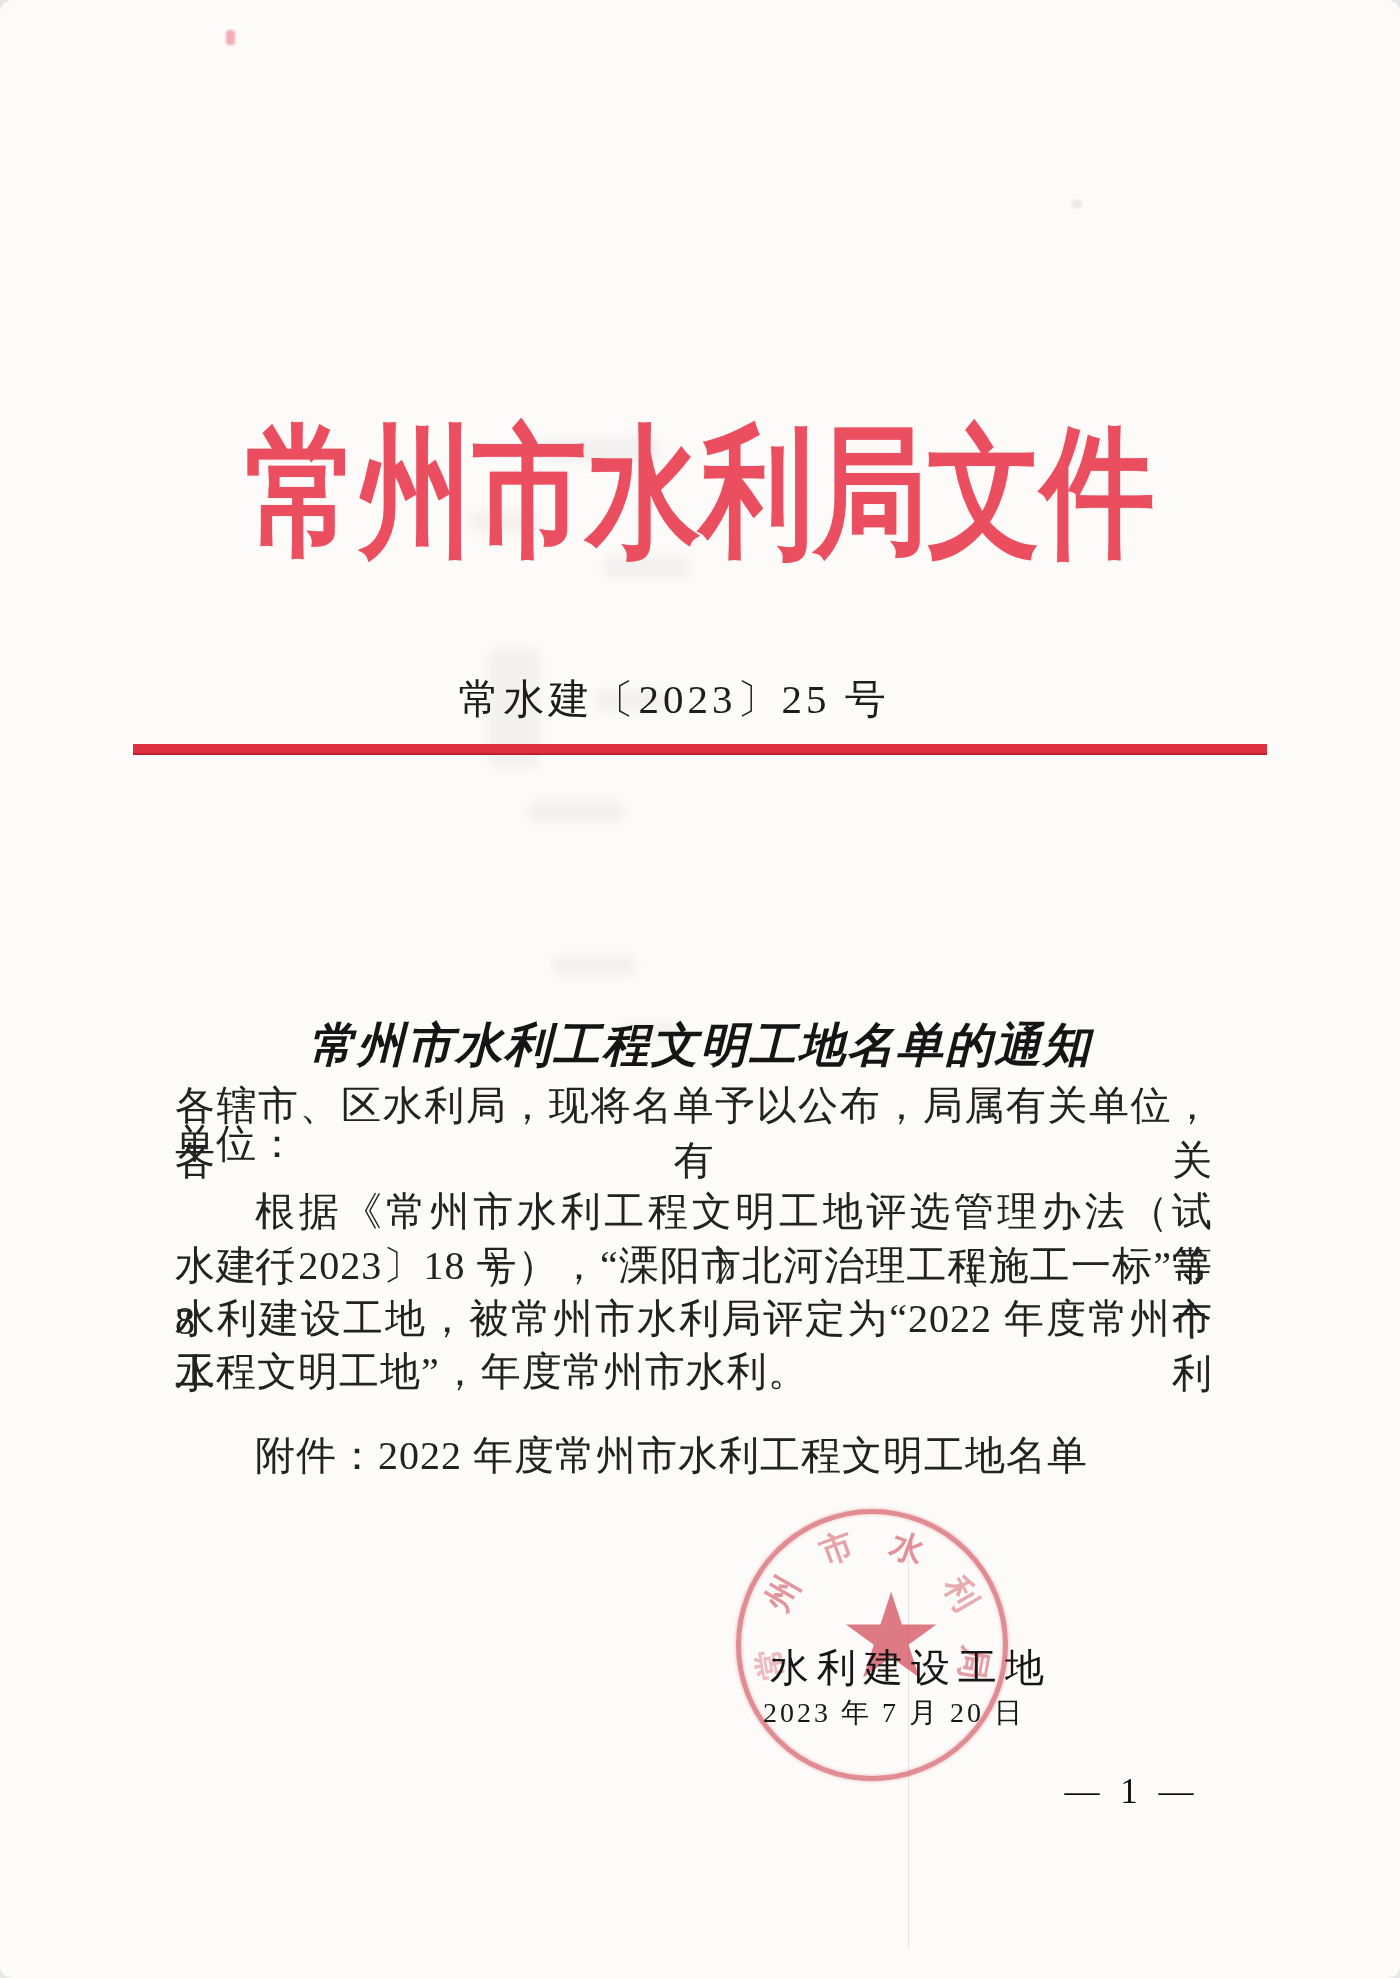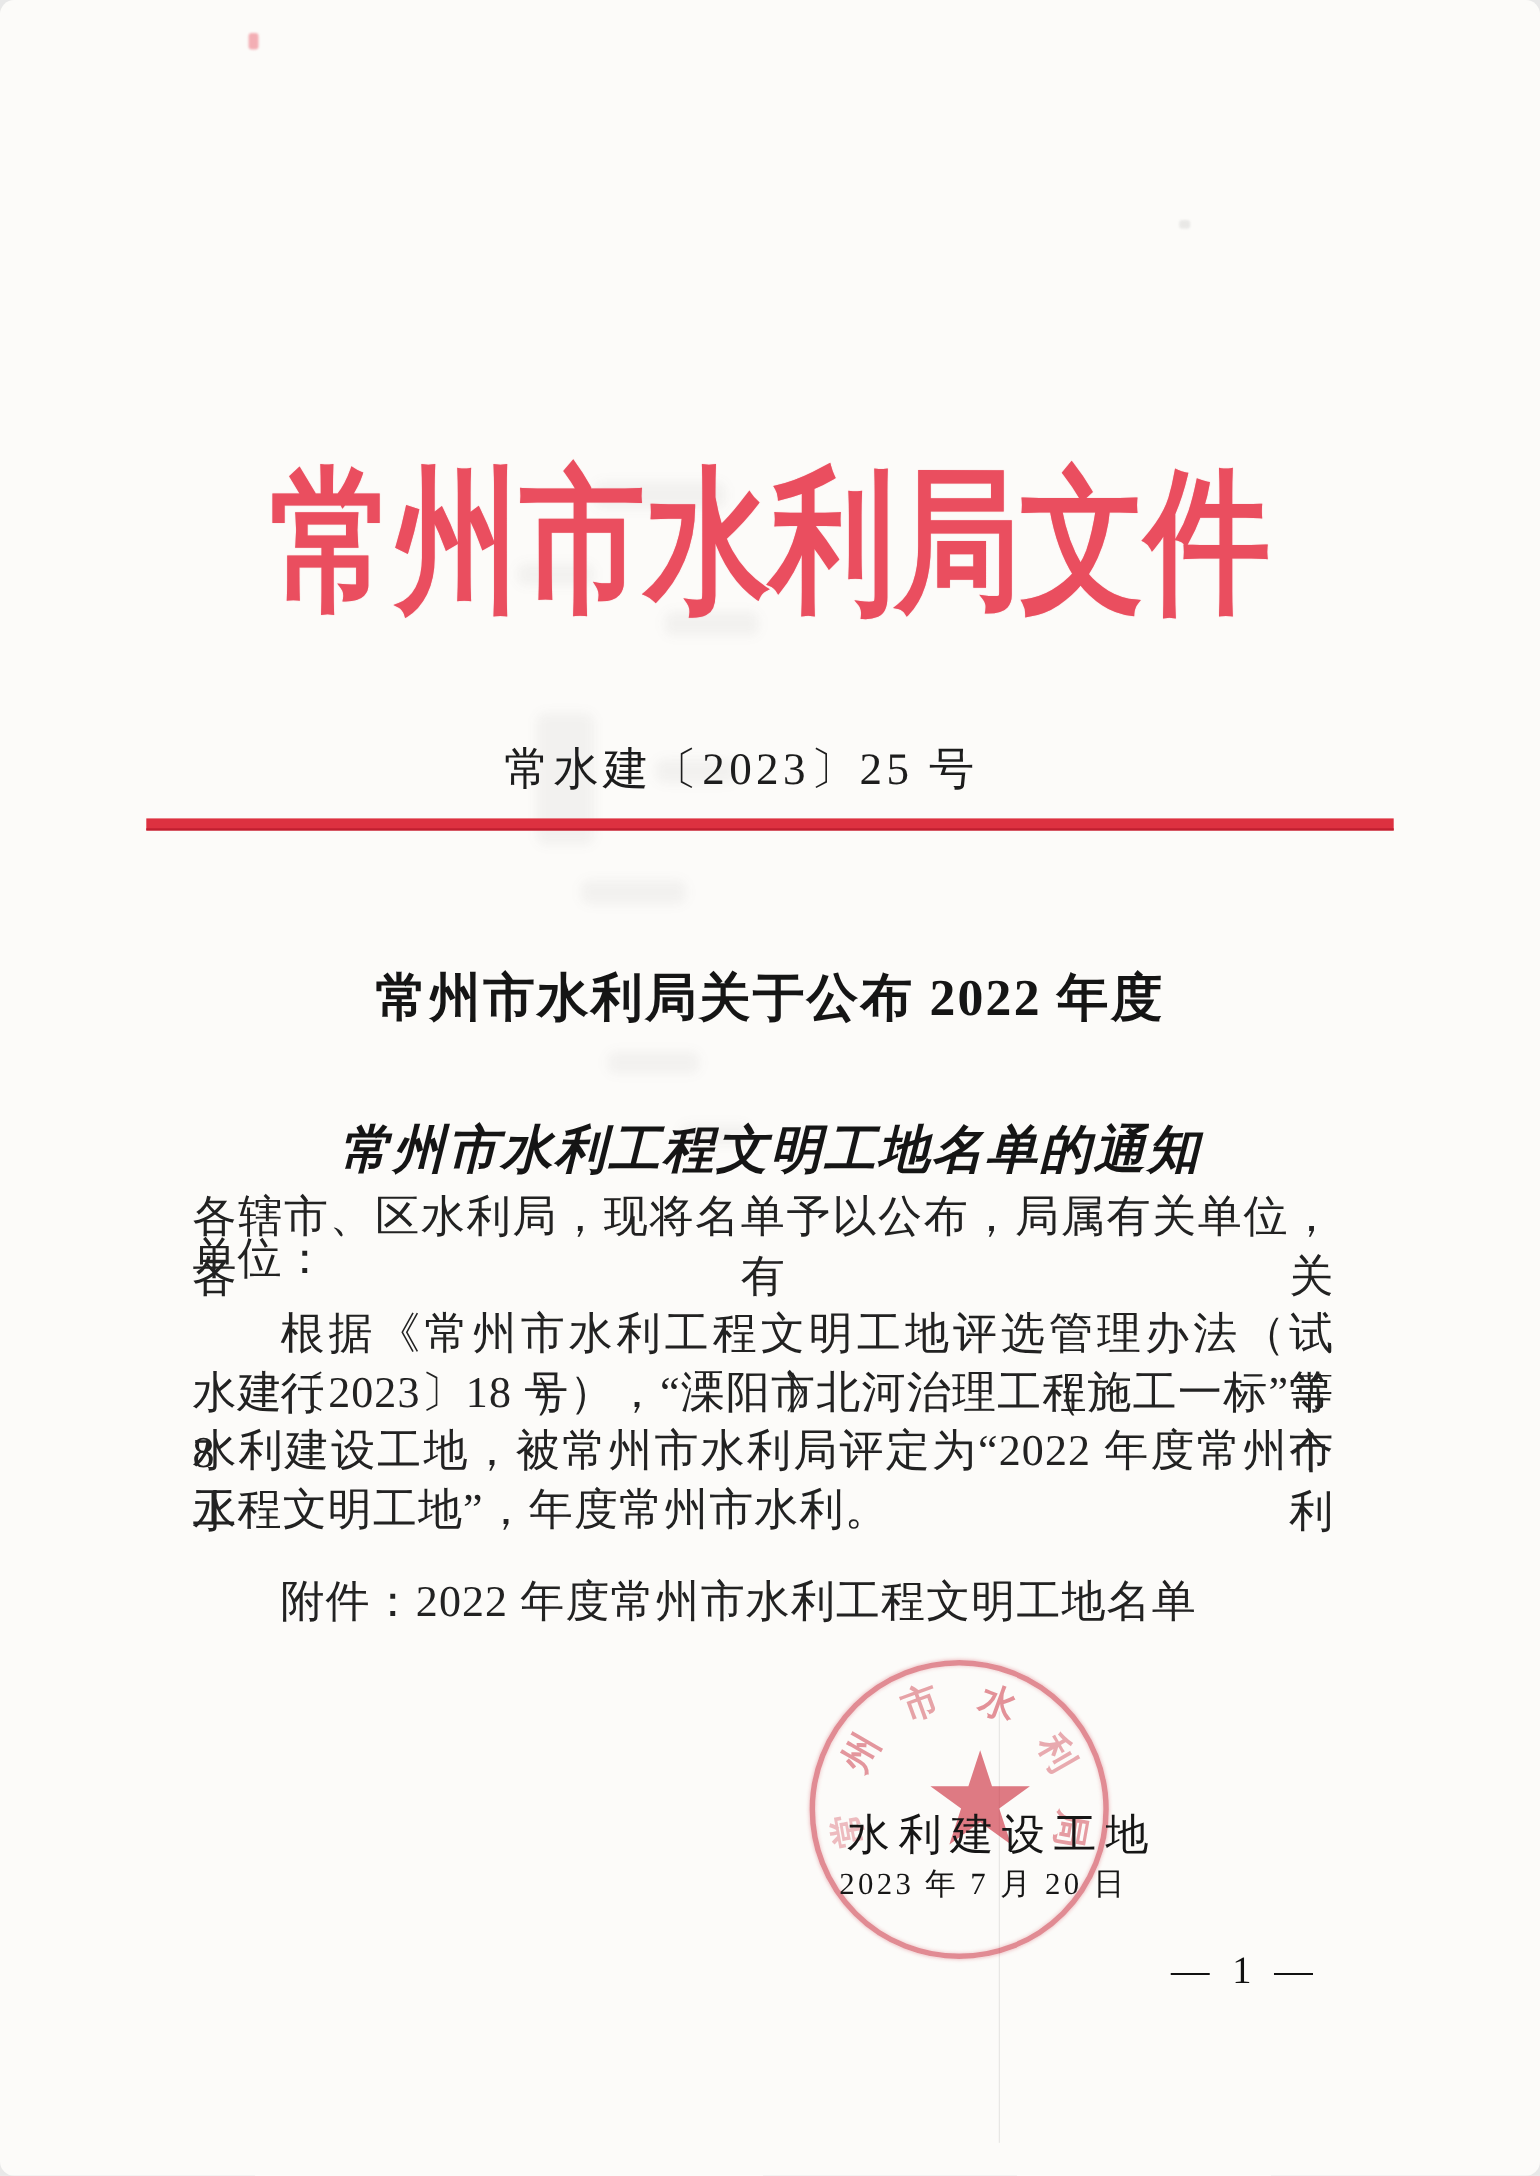--- a/index.html
+++ b/index.html
@@ -124,21 +124,20 @@
   <div class="blob" style="left:488px;top:648px;width:52px;height:120px;"></div>
   <div class="blob" style="left:596px;top:690px;width:74px;height:22px;"></div>
   <div class="blob" style="left:528px;top:800px;width:96px;height:22px;"></div>
   <div class="blob" style="left:552px;top:956px;width:84px;height:20px;"></div>
   <div class="blob" style="left:618px;top:1022px;width:64px;height:18px;"></div>
 
   <div class="org-title">常州市水利局文件</div>
   <div class="doc-number">常水建〔2023〕25 号</div>
   <div class="red-divider"></div>
 
-  <div class="notice-title l1">常州市水利局关于公布 2022 年度</div>
   <div class="notice-title l2">常州市水利工程文明工地名单的通知</div>
 
   <div class="body-block" style="top:0;height:0;">
     <div class="bline just" style="top:1078px;">各辖市、区水利局，现将名单予以公布，局属有关单位，各有关</div>
     <div class="bline" style="top:1116px;">单位：</div>
     <div class="bline just indent" style="top:1184px;">根据《常州市水利工程文明工地评选管理办法（试行）》（常</div>
     <div class="bline just" style="top:1238px;">水建〔2023〕18 号），“溧阳市北河治理工程施工一标”等 8 个</div>
     <div class="bline just" style="top:1291px;">水利建设工地，被常州市水利局评定为“2022 年度常州市水利</div>
     <div class="bline" style="top:1344px;">工程文明工地”，年度常州市水利。</div>
     <div class="bline indent" style="top:1428px;">附件：2022 年度常州市水利工程文明工地名单</div>

